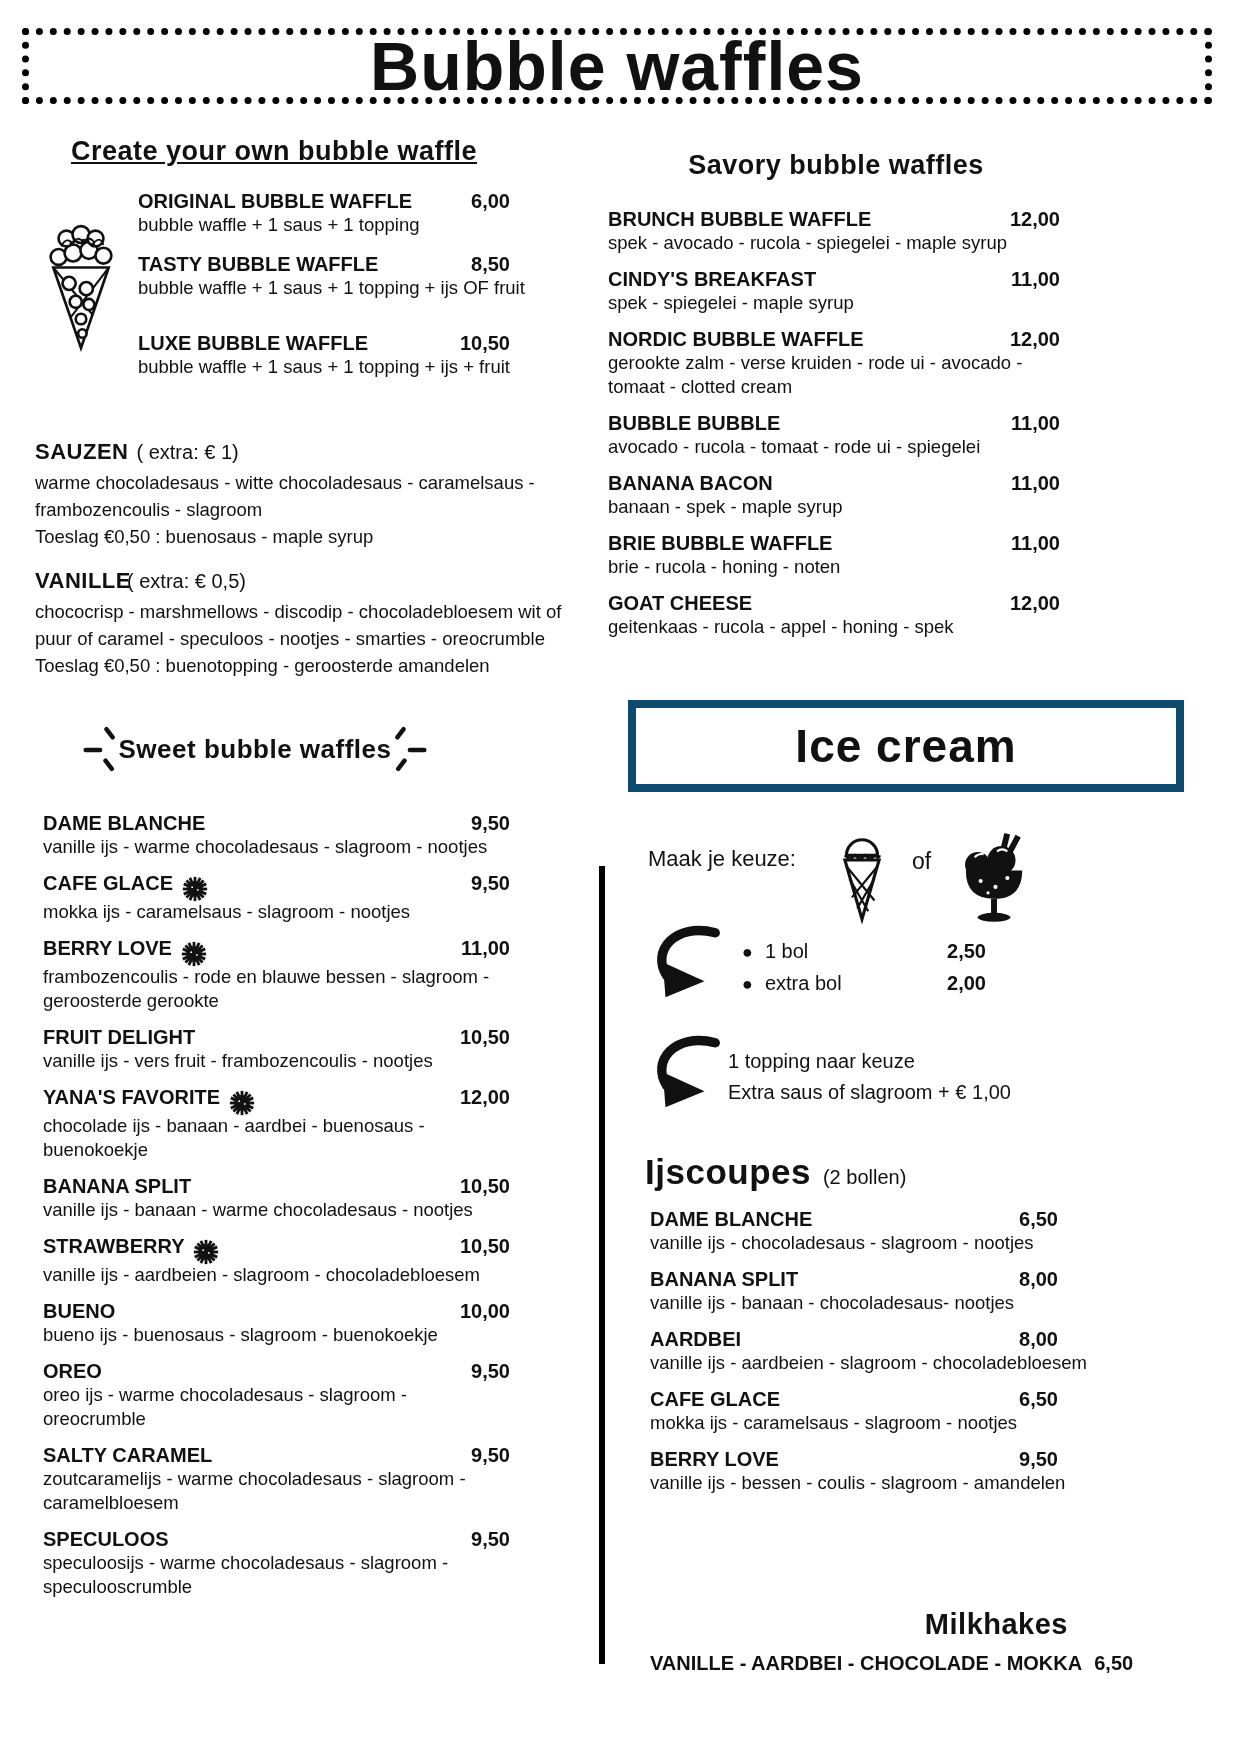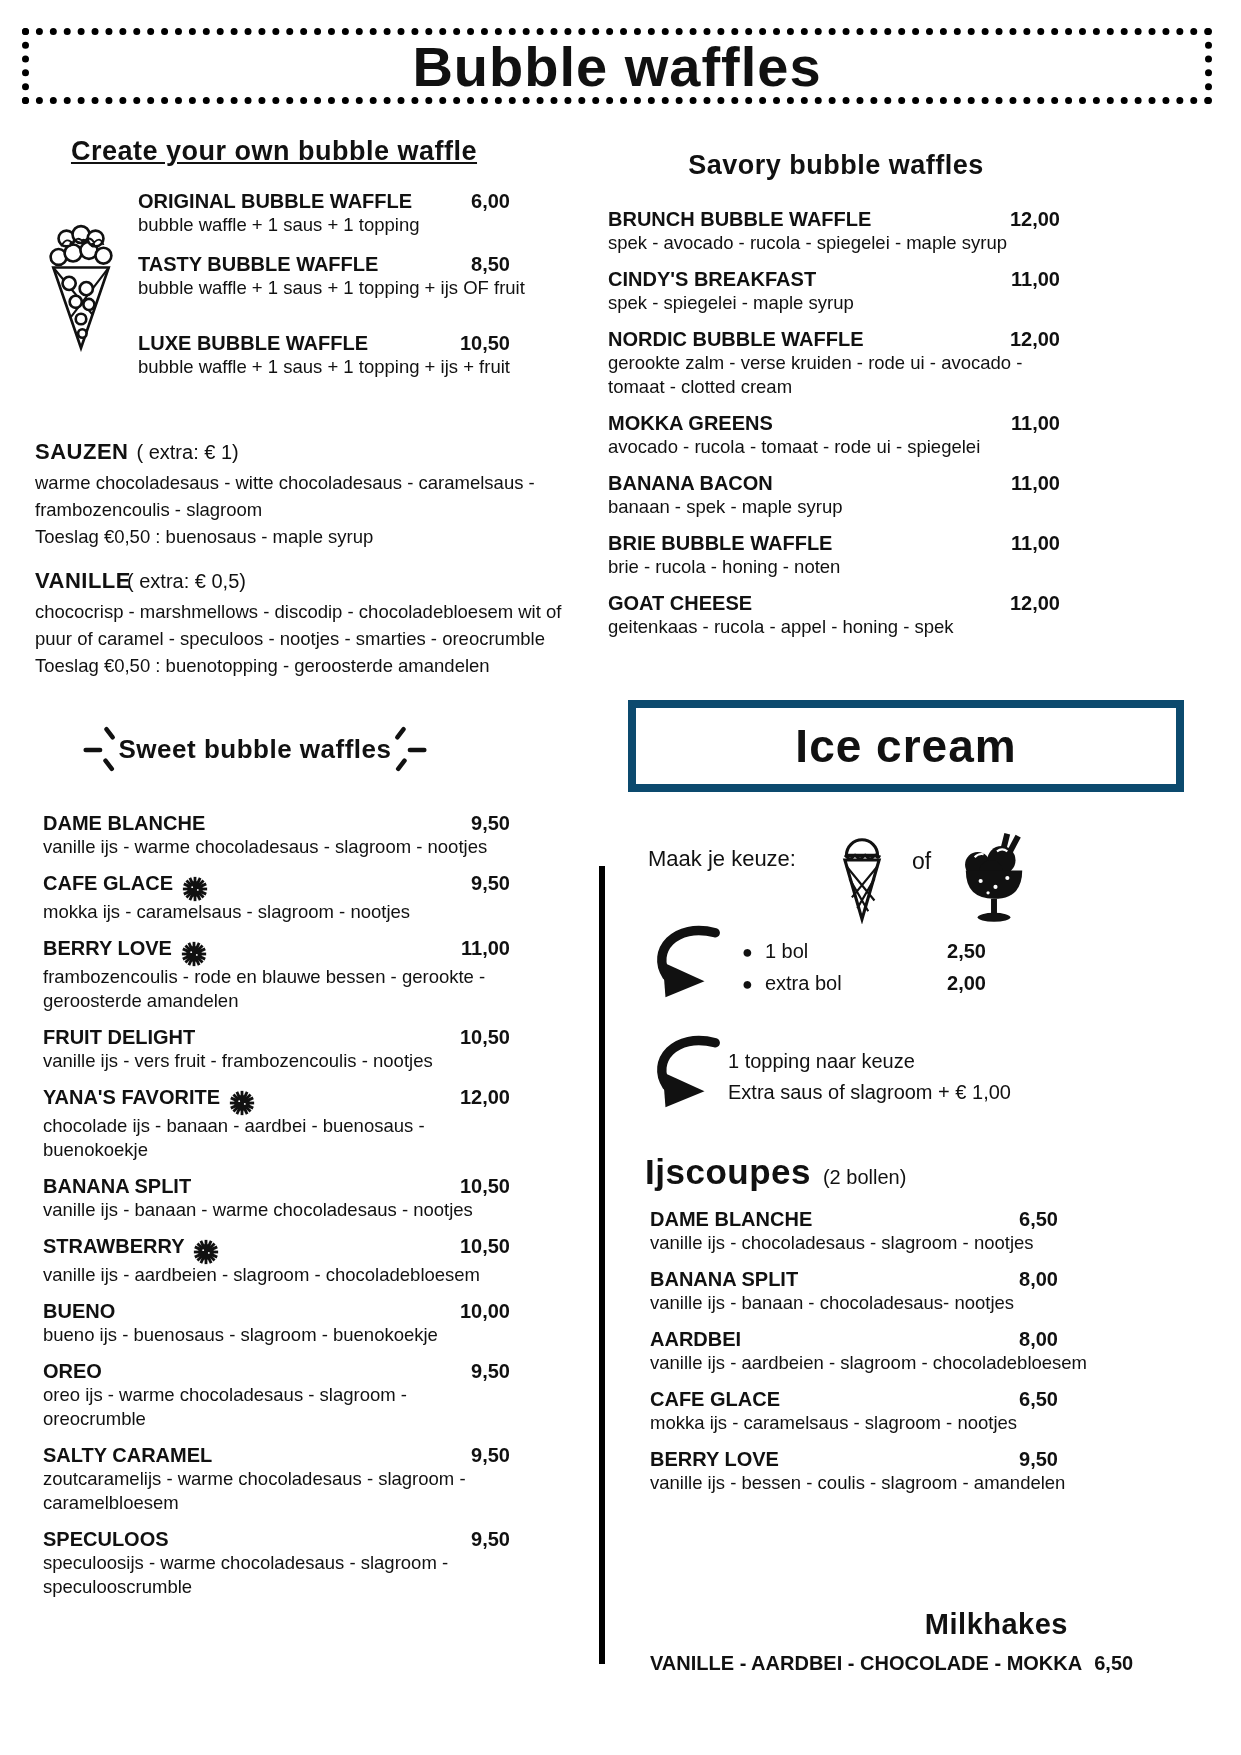--- a/index.html
+++ b/index.html
@@ -5,21 +5,21 @@
   html,body{margin:0;padding:0;}
   body{
     width:1241px;height:1755px;position:relative;background:#fff;color:#111;
     font-family:"Liberation Sans","DejaVu Sans",sans-serif;overflow:hidden;
   }
   .abs{position:absolute;}
 
   
   #title-box{left:22px;top:28px;width:1176px;height:62px;border:7px dotted #000;
     display:flex;align-items:center;justify-content:center;}
-  #title-box h1{margin:0;font-size:56px;font-weight:bold;letter-spacing:1px;}
+  #title-box h1{margin:0;font-size:68px;font-weight:bold;letter-spacing:1px;}
 
   
   .col-heading{font-weight:bold;font-size:27px;text-align:center;letter-spacing:.5px;}
 
   
   .item{margin-bottom:13px;}
   .irow{display:flex;align-items:baseline;}
   .iname{font-weight:bold;font-size:20px;white-space:nowrap;}
   .iprice{font-weight:bold;font-size:20px;margin-left:auto;padding-left:12px;}
   .idesc{font-size:18.5px;line-height:24px;}
@@ -224,21 +224,21 @@
               <line x1="9.5" y1="3" x2="20.5" y2="27"></line>
               <line x1="20.5" y1="3" x2="9.5" y2="27"></line>
             </g>
             <circle cx="15" cy="15" r="8.5" fill="#111"></circle>
             <circle cx="12" cy="13" r="1" fill="#fff"></circle>
             <circle cx="18" cy="16" r="1" fill="#fff"></circle>
           </svg>
         </span>
         <span class="iprice">11,00</span>
       </div>
-      <div class="idesc">frambozencoulis - rode en blauwe bessen - gerookte - geroosterde amandelen</div>
+      <div class="idesc">frambozencoulis - rode en blauwe bessen - slagroom - geroosterde gerookte</div>
     </div>
 
     <div class="item">
       <div class="irow">
         <span class="iname">FRUIT DELIGHT</span>
 
         <span class="iprice">10,50</span>
       </div>
       <div class="idesc">vanille ijs - vers fruit - frambozencoulis - nootjes</div>
     </div>
@@ -362,21 +362,21 @@
     <div class="item">
       <div class="irow">
         <span class="iname">NORDIC BUBBLE WAFFLE</span>
         <span class="iprice">12,00</span>
       </div>
       <div class="idesc">gerookte zalm - verse kruiden - rode ui - avocado - tomaat - clotted cream</div>
     </div>
 
     <div class="item">
       <div class="irow">
-        <span class="iname">MOKKA GREENS</span>
+        <span class="iname">BUBBLE BUBBLE</span>
         <span class="iprice">11,00</span>
       </div>
       <div class="idesc">avocado - rucola - tomaat - rode ui - spiegelei</div>
     </div>
 
     <div class="item">
       <div class="irow">
         <span class="iname">BANANA BACON</span>
         <span class="iprice">11,00</span>
       </div>

